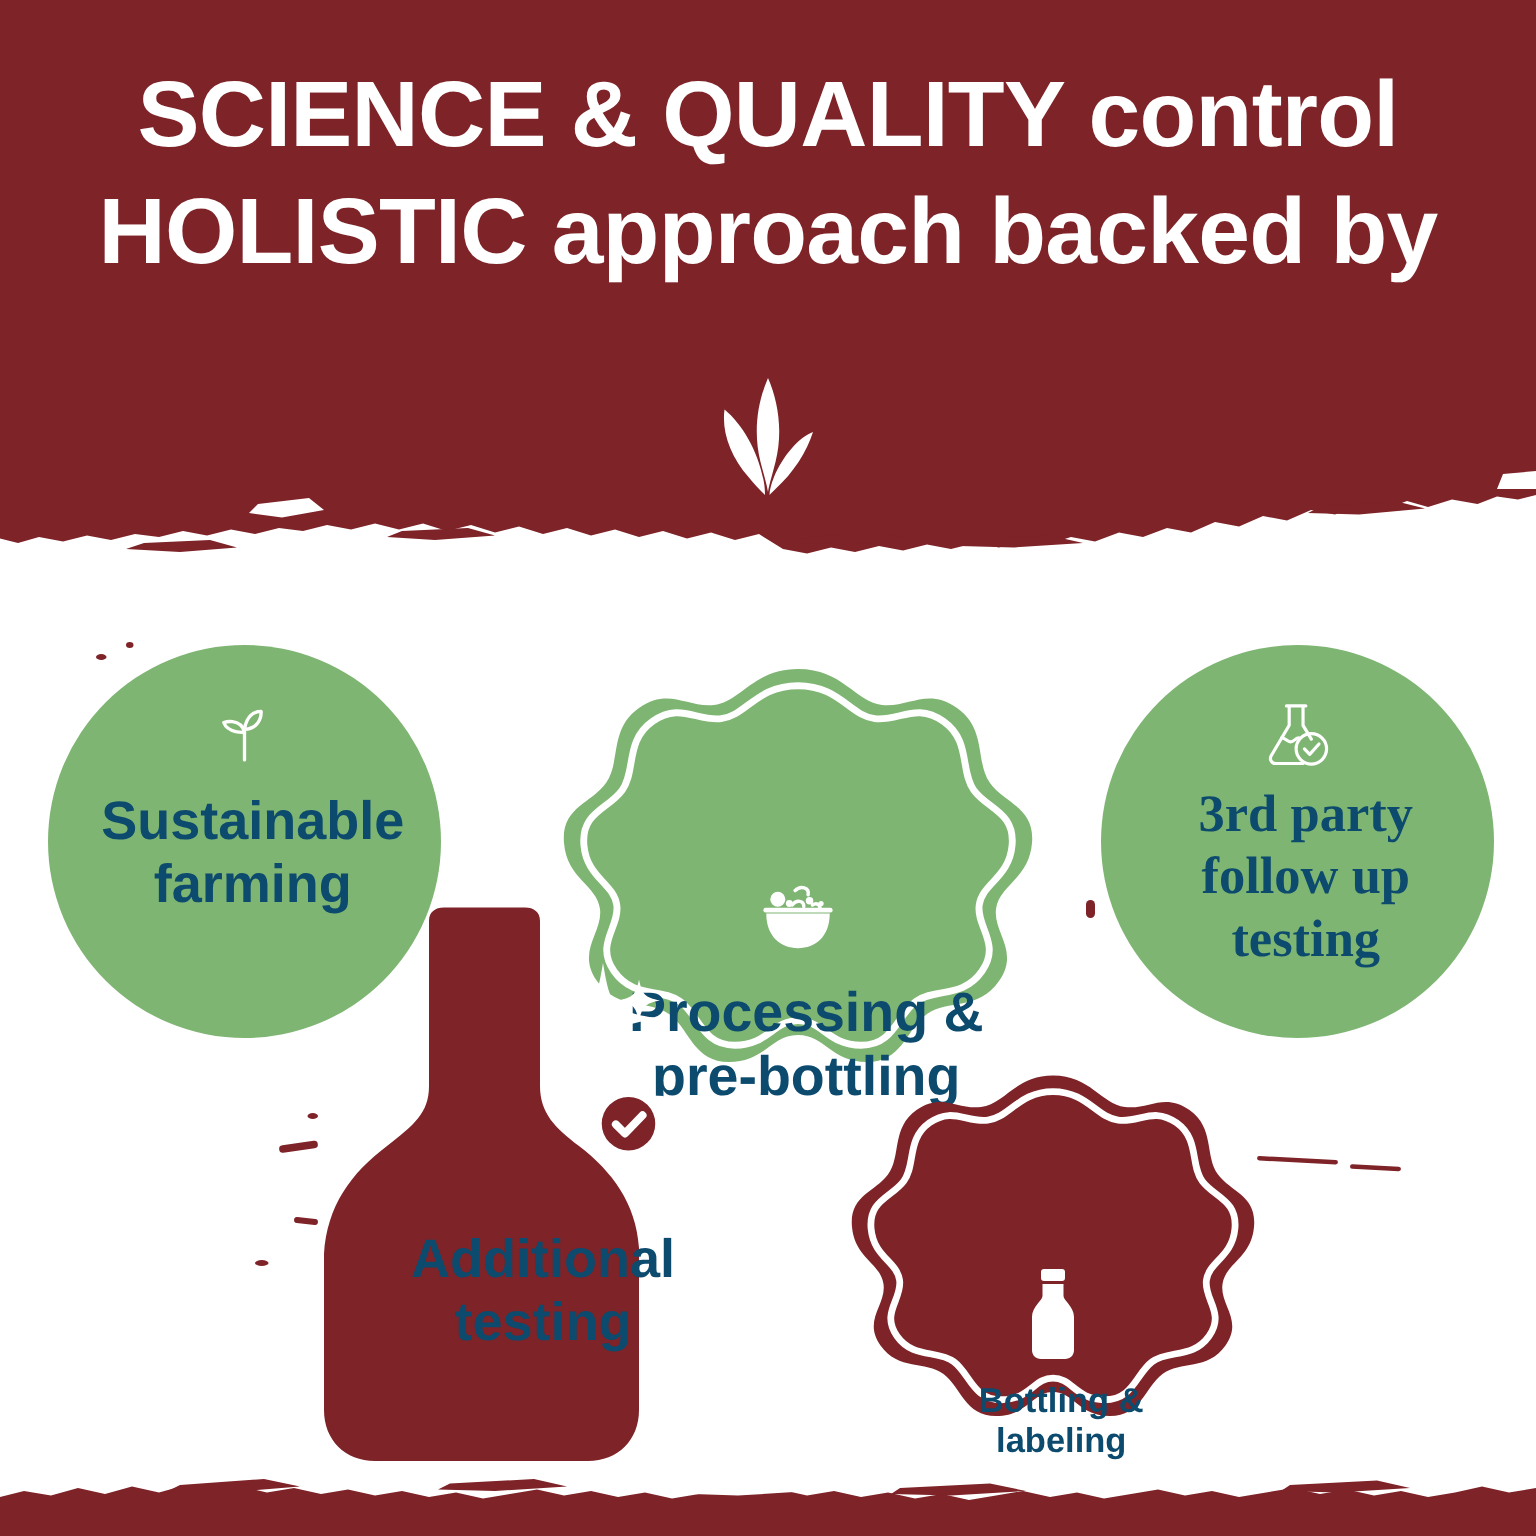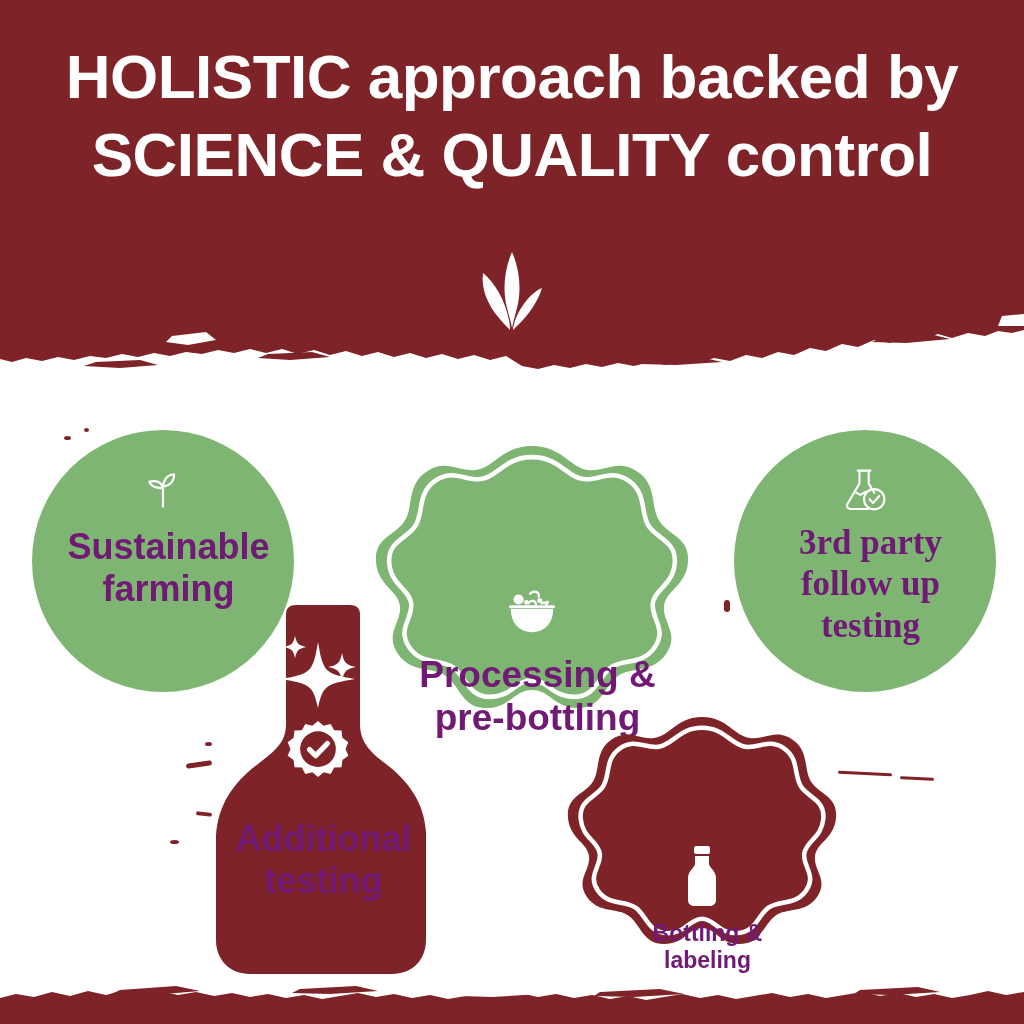--- a/index.html
+++ b/index.html
@@ -80,21 +80,21 @@
 
   
   .speck {
     position: absolute;
     background: #7E2328;
     border-radius: 50%;
   }
 
   
   .node-label {
-    color: #701a75;
+    color: #0c4a6e;
     font-weight: bold;
     text-align: center;
     line-height: 1.18;
     white-space: pre-line;
     margin-left: 11px;
   }
 
   
   .circle-node {
     position: absolute;
@@ -160,21 +160,21 @@
   #node-additional-testing svg.bottle-shape {
     position: absolute; left: 0; top: 0; display: block;
   }
   #node-additional-testing .bottle-inner {
     position: absolute;
     left: -16px; top: 0;
     width: 264px;
     height: 100%;
     display: flex;
     flex-direction: column;
-    align-items: center;
+    align-items: flex-end;
     pointer-events: none;
   }
   #node-additional-testing .sparkles { margin-top: 16px; height: 86px; }
   #node-additional-testing .seal { margin-top: 14px; height: 66px; }
   #node-additional-testing .node-label { margin-top: 32px; font-size: 36px; }
 
   .z-badge-back { z-index: 2; }
   .z-bottle     { z-index: 3; }
   .z-badge-front{ z-index: 4; }
 </style>
@@ -202,22 +202,22 @@
       <path fill="#7E2328" d="M648,360 L700,357 L722,362 L676,365 L640,364 Z"></path>
       <path fill="#7E2328" d="M880,338 L930,334 L950,339 L906,343 L872,342 Z"></path>
       <path fill="#7E2328" d="M268,354 L312,352 L330,357 L290,360 L258,358 Z"></path>
       <path fill="#ffffff" d="M172,336 L206,332 L216,340 L188,345 L166,342 Z"></path>
       <path fill="#ffffff" d="M1002,316 L1024,314 L1024,326 L998,326 Z"></path>
     </svg>
   </div>
 
   <div class="header-content">
     <div class="title-block">
+      <div class="title-line">SCIENCE &amp; QUALITY control</div>
       <div class="title-line">HOLISTIC approach backed by</div>
-      <div class="title-line">SCIENCE &amp; QUALITY control</div>
     </div>
 
     <div class="leaf-mark">
       <svg viewBox="0 0 100 86" width="100" height="86" xmlns="http://www.w3.org/2000/svg">
 
         <path fill="#ffffff" d="M50,2 C57,18 60,38 55,58 C53,66 51,72 50,78 C49,72 47,66 45,58 C40,38 43,18 50,2 Z"></path>
 
         <path fill="#ffffff" d="M21,23 C33,33 43,50 47,70 C48,75 48,78 48,80 C45,77 41,73 37,68 C25,54 19,38 21,23 Z"></path>
 
         <path fill="#ffffff" d="M80,38 C76,51 67,65 55,76 C53,78 52,79 51,80 C51,77 52,73 54,68 C60,54 70,42 80,38 Z"></path>

